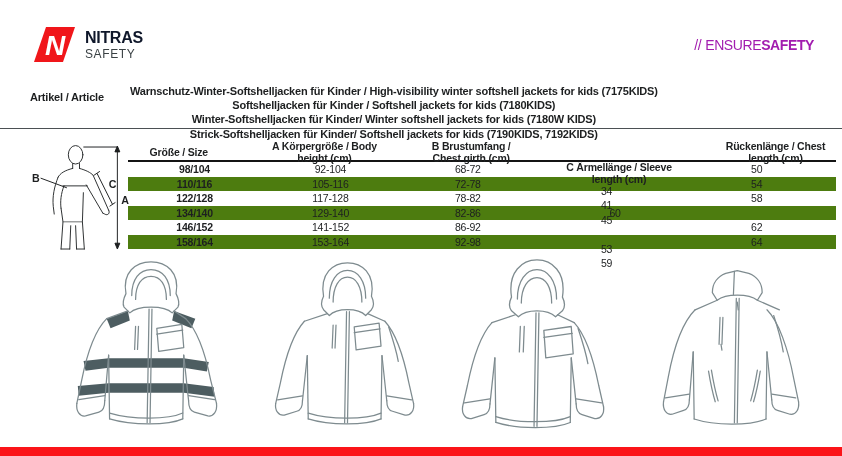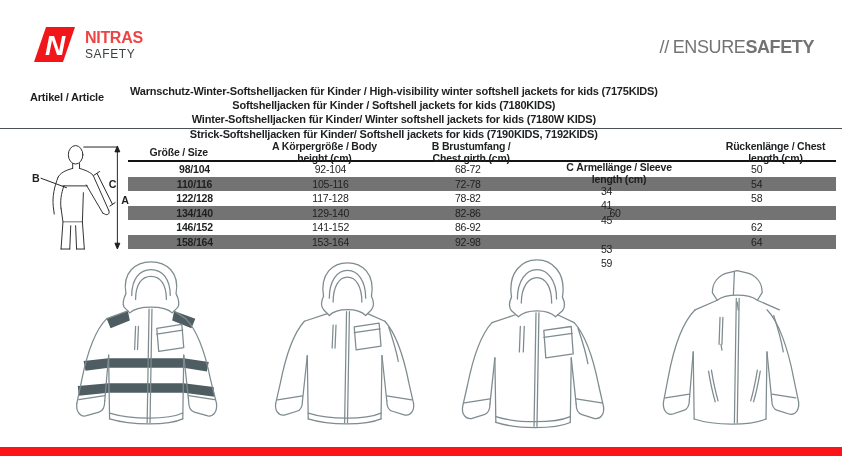--- a/index.html
+++ b/index.html
@@ -2,38 +2,38 @@
 <html><head>
 <meta charset="utf-8">
 <style>
   html,body{margin:0;padding:0;background:#fff;}
   .page{position:relative;width:842px;height:456px;background:#fff;overflow:hidden;
         font-family:"Liberation Sans",sans-serif;color:#1d1f20;}
 
   
   .logo{position:absolute;left:34px;top:26px;display:flex;align-items:center;gap:7px;}
   .logo-text{display:flex;flex-direction:column;line-height:1;}
-  .logo-name{font-weight:bold;font-size:16px;letter-spacing:-0.3px;color:#ef4444;}
+  .logo-name{font-weight:bold;font-size:16px;letter-spacing:-0.3px;color:#0f172a;}
   .logo-sub{font-size:12px;font-weight:400;letter-spacing:0.6px;color:#3a4144;margin-top:2px;}
-  .tagline{position:absolute;right:28px;top:37px;font-size:18px;letter-spacing:-0.4px;color:#737373;}
+  .tagline{position:absolute;right:28px;top:37px;font-size:14px;letter-spacing:-0.4px;color:#a21caf;}
   .tagline .pre{margin-right:4px;}
   .tagline .b{font-weight:bold;}
 
   
   .article-label{position:absolute;left:30px;top:68px;height:58px;display:flex;align-items:center;
                  font-weight:bold;font-size:11px;letter-spacing:-0.2px;}
   .article-lines{position:absolute;left:130px;top:84px;font-weight:bold;font-size:11px;
                  line-height:14.2px;letter-spacing:-0.2px;text-align:center;}
   .divider{position:absolute;left:0;right:0;top:128px;border:0;border-top:1px solid #4b5054;margin:0;}
 
   
   .table{position:absolute;left:128px;top:143px;width:708px;font-size:10.5px;letter-spacing:-0.2px;}
   .thead{display:flex;height:17px;align-items:center;font-weight:bold;border-bottom:2px solid #141414;gap:42px;}
   .trow{display:flex;height:14.5px;align-items:center;}
-  .trow.alt{background:#737373;}
+  .trow.alt{background:#4d7c0f;}
   .cell{text-align:center;}
   .c1{width:18.8%;} .c2{width:19.6%;} .c3{width:19.2%;} .c4{width:20%;margin-top:43px;} .c5{width:22.4%;}
   .trow .c1{font-weight:bold;}
 
   
   .figure{position:absolute;left:28px;top:144px;width:102px;height:110px;}
 
   
   .jacket{position:absolute;}
   .j1{left:62px;top:257px;width:178px;height:183px;}

